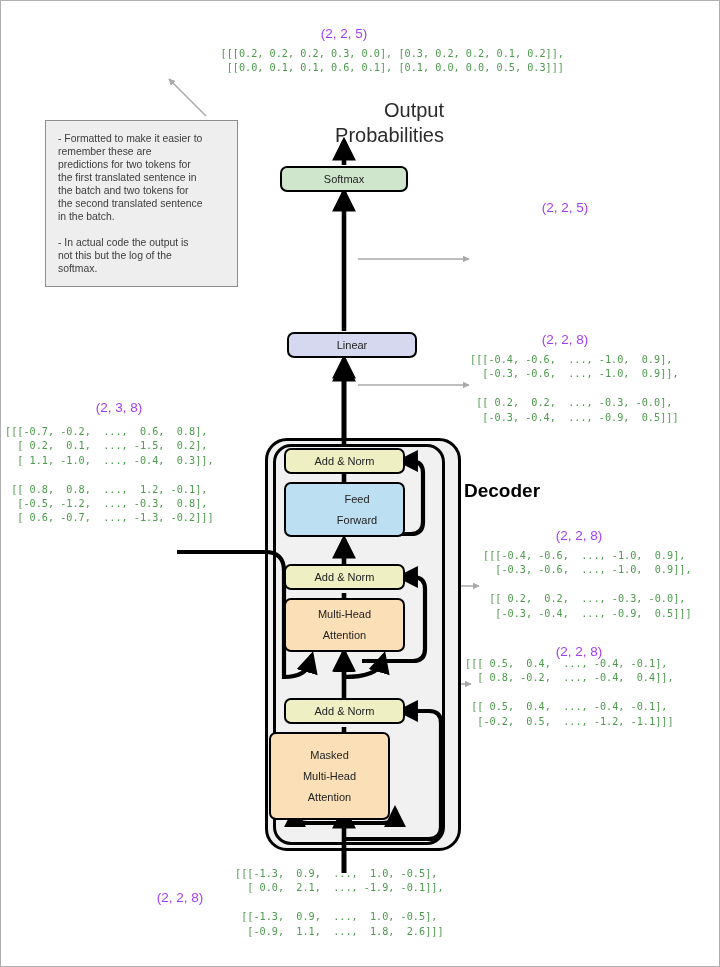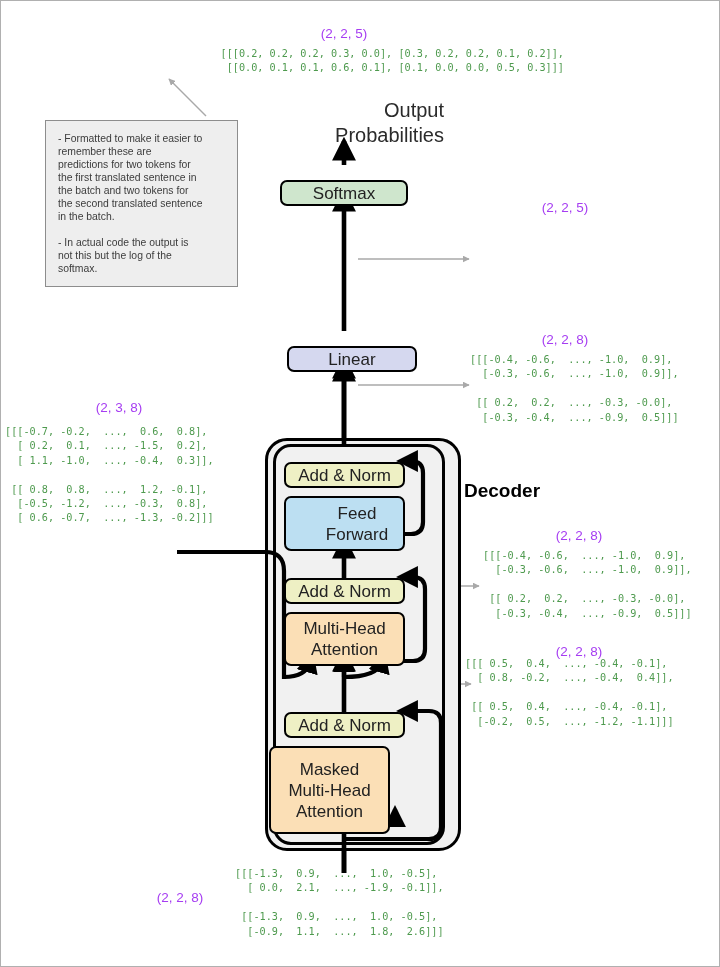--- a/index.html
+++ b/index.html
@@ -75,25 +75,24 @@
   
   .node {
     box-sizing: border-box;
     border: 2.6px solid #000000;
     border-radius: 7px;
     display: flex;
     align-items: center;
     justify-content: center;
     text-align: center;
     font-family: "Liberation Sans", sans-serif;
-    font-size: 17px;
+    font-size: 11px;
     color: #222222;
     line-height: 21px;
     white-space: pre-line;
-    margin-top: 14px;
   }
   .node.softmax   { background: #cfe6cd; }
   .node.linear    { background: #d5d8ef; }
   .node.addnorm   { background: #eef0c4; }
   .node.ffwd      { background: #b9dcf0; background: #bcdff2; }
   .node.attn      { background: #fbdfb6; }
 
   .decoder-outer {
     box-sizing: border-box;
     border: 3px solid #000000;

